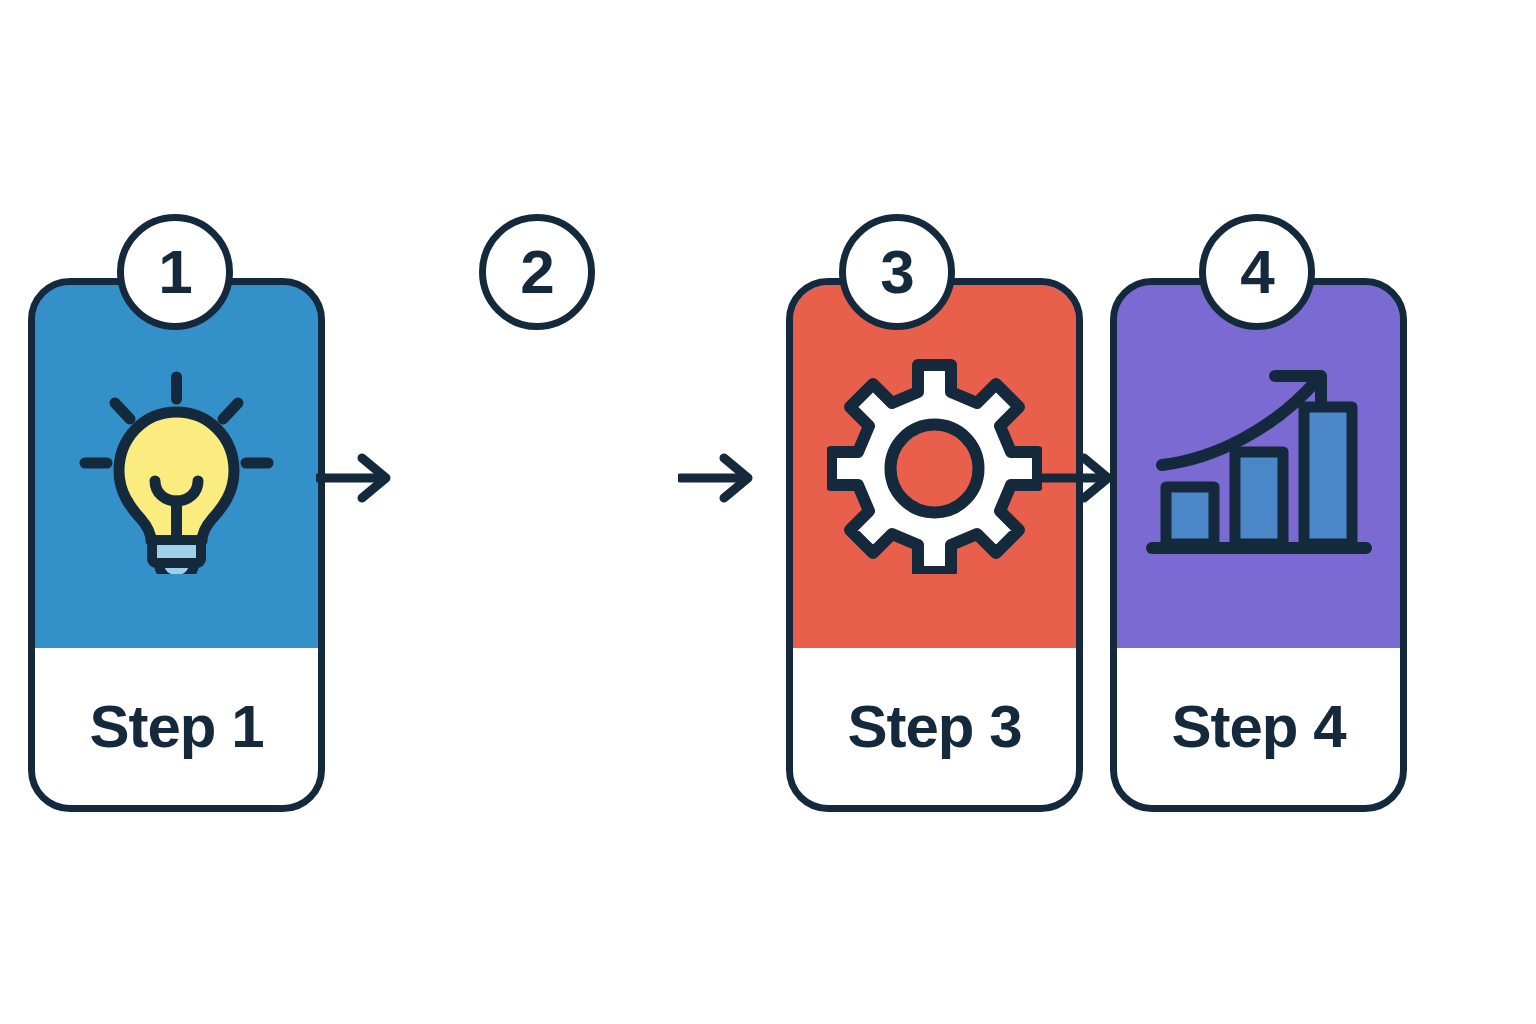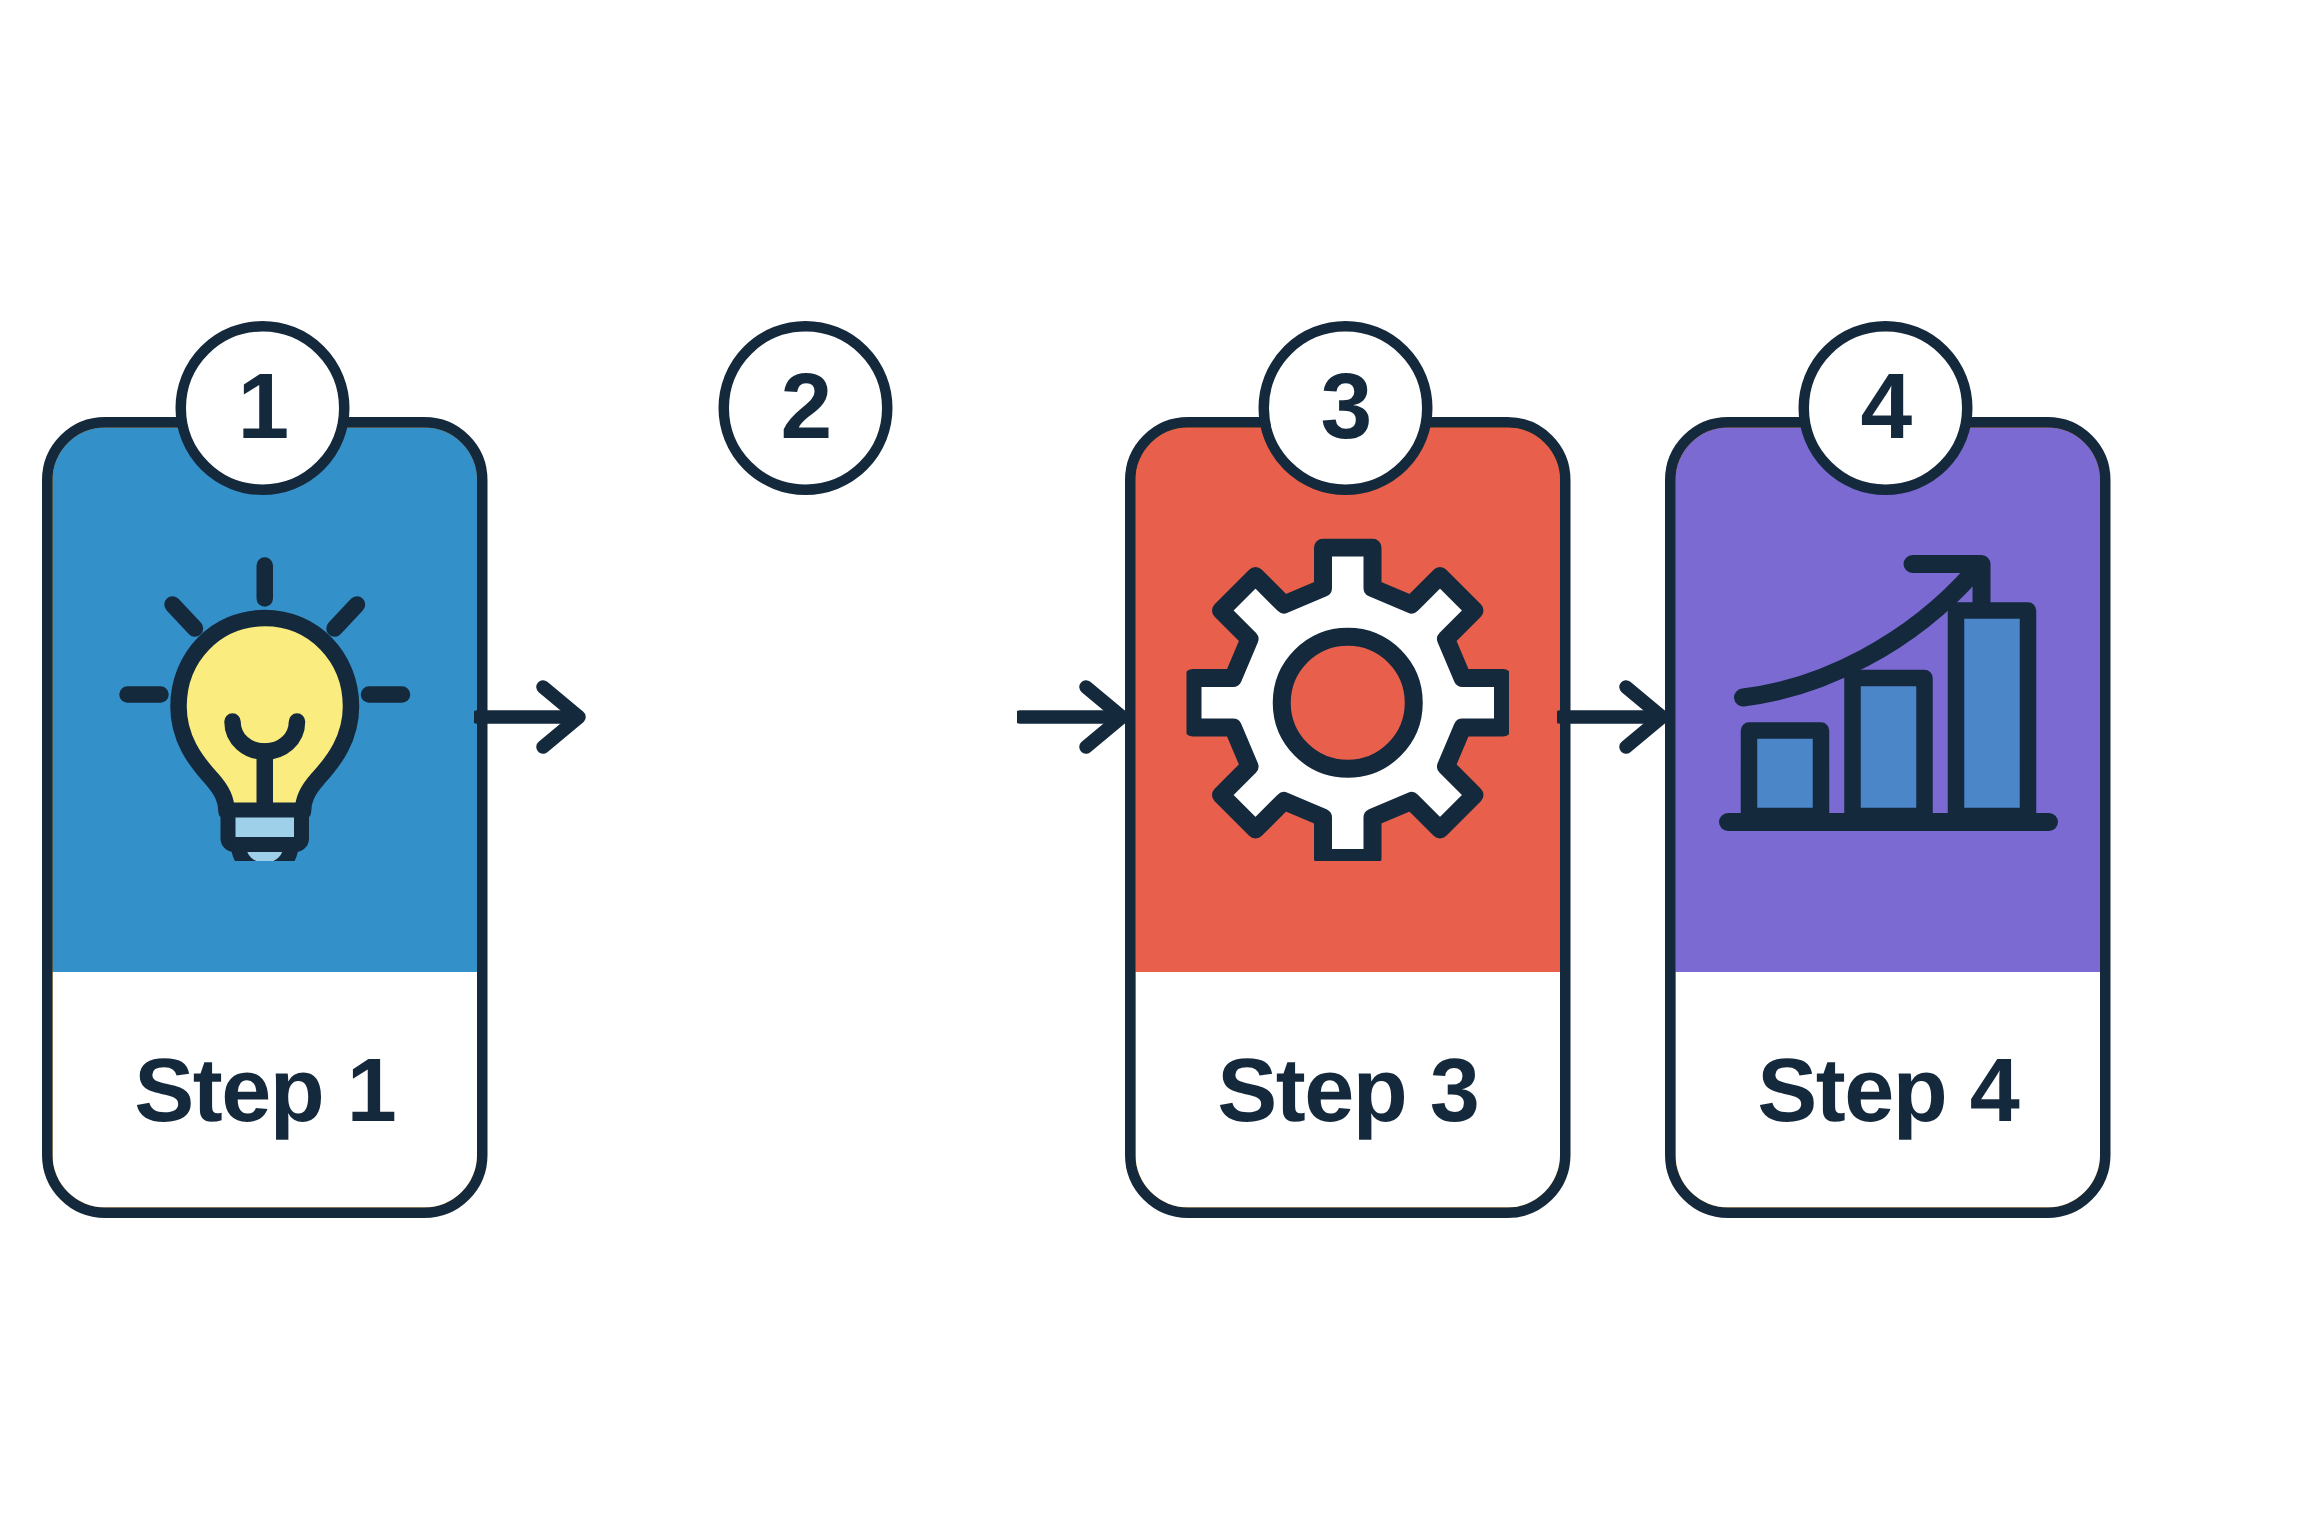--- a/index.html
+++ b/index.html
@@ -29,21 +29,21 @@
     height: 1024px;
   }
   .step-card {
     position: absolute;
     top: 278px;
     width: 297px;
     height: 534px;
     border: 7px solid #15293D;
     border-radius: 42px;
     box-sizing: border-box;
-    background: #a16207;
+    background: #3b82f6;
     overflow: hidden;
   }
   .card-top {
     position: absolute;
     left: 0;
     top: 0;
     width: 100%;
     height: 363px;
   }
   .card-bottom {
@@ -98,21 +98,21 @@
   }
   .arrow {
     position: absolute;
     top: 452px;
     width: 80px;
     height: 52px;
     z-index: 2;
   }
   .card1 { left: 28px; }
   .card2 { left: 390px; }
-  .card3 { left: 750px; }
+  .card3 { left: 786px; }
   .card4 { left: 1110px; text-decoration: underline; }
   .badge1 { left: 117px; }
   .badge2 { left: 479px; }
   .badge3 { left: 839px; }
   .badge4 { left: 1199px; }
   .arrow1 { left: 316px; }
   .arrow2 { left: 678px; }
   .arrow3 { left: 1038px; }
 </style>
 </head>

